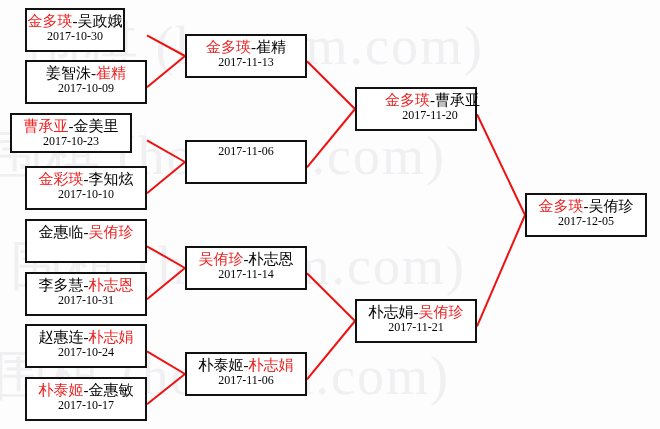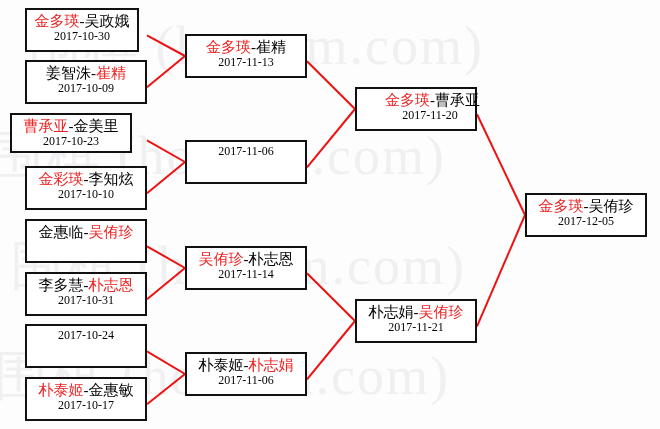--- a/index.html
+++ b/index.html
@@ -91,21 +91,21 @@
       <line x1="147" y1="351.28" x2="185" y2="374" stroke="#ee1111" stroke-width="2"></line>
       <line x1="147" y1="404.28" x2="185" y2="374" stroke="#ee1111" stroke-width="2"></line>
       <line x1="307" y1="61.28" x2="355" y2="109" stroke="#ee1111" stroke-width="2"></line>
       <line x1="307" y1="167.28" x2="355" y2="109" stroke="#ee1111" stroke-width="2"></line>
       <line x1="307" y1="273.28" x2="355" y2="321" stroke="#ee1111" stroke-width="2"></line>
       <line x1="307" y1="379.28" x2="355" y2="321" stroke="#ee1111" stroke-width="2"></line>
       <line x1="477" y1="114.28" x2="525" y2="215" stroke="#ee1111" stroke-width="2"></line>
       <line x1="477" y1="326.28" x2="525" y2="215" stroke="#ee1111" stroke-width="2"></line>
     </svg>
 
-  <div class="match-box r1-box" style="left:25px; top:8px; width:114px; height:44px;">
+  <div class="match-box r1-box" style="left:25px; top:8px; width:100px; height:44px;">
     <div class="match-players">
       <span class="p-win">金多瑛</span><span class="p-dash">-</span><span class="p-lose">吴政娥</span>
     </div>
     <div class="match-date">2017-10-30</div>
   </div>
 
   <div class="match-box r1-box" style="left:25px; top:60px; width:122px; height:44px;">
     <div class="match-players">
       <span class="p-lose">姜智洙</span><span class="p-dash">-</span><span class="p-win">崔精</span>
     </div>
@@ -133,20 +133,23 @@
   </div>
 
   <div class="match-box r1-box" style="left:25px; top:272px; width:122px; height:44px;">
     <div class="match-players">
       <span class="p-lose">李多慧</span><span class="p-dash">-</span><span class="p-win">朴志恩</span>
     </div>
     <div class="match-date">2017-10-31</div>
   </div>
 
   <div class="match-box r1-box" style="left:25px; top:324px; width:122px; height:44px;">
+    <div class="match-players">
+      <span class="p-lose">赵惠连</span><span class="p-dash">-</span><span class="p-win">朴志娟</span>
+    </div>
     <div class="match-date">2017-10-24</div>
   </div>
 
   <div class="match-box r1-box" style="left:25px; top:377px; width:122px; height:44px;">
     <div class="match-players">
       <span class="p-win">朴泰姬</span><span class="p-dash">-</span><span class="p-lose">金惠敏</span>
     </div>
     <div class="match-date">2017-10-17</div>
   </div>
 

